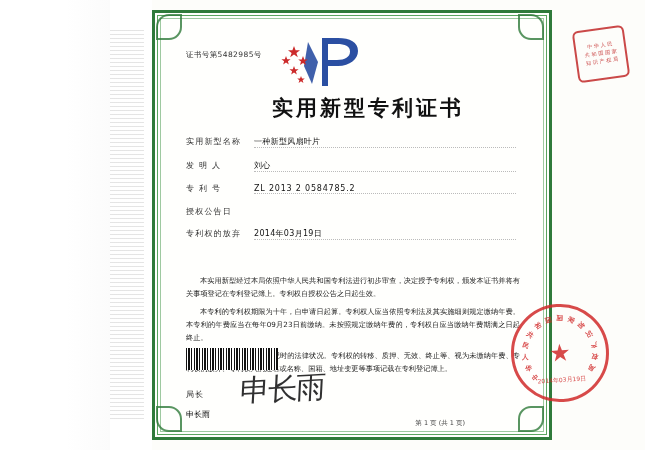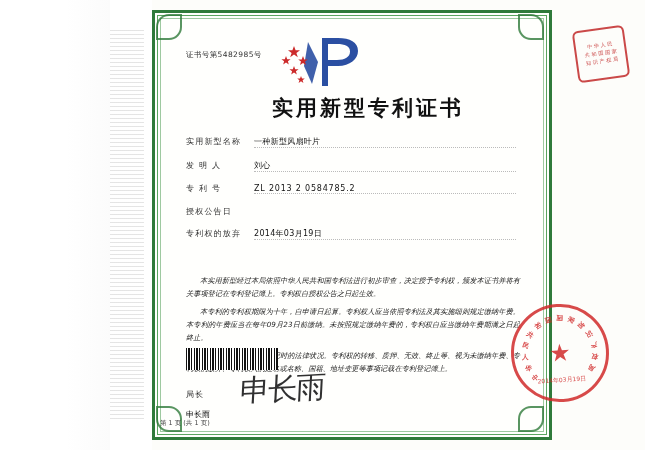--- a/index.html
+++ b/index.html
@@ -141,21 +141,21 @@
 
   .body-text {
     position: absolute;
     left: 186px; top: 274px;
     width: 334px;
     font-size: 7.2px;
     line-height: 1.85;
     color: #222;
     text-align: justify;
   }
-  .body-text p { margin: 0 0 4px 0; text-indent: 14px; font-style: italic; }
+  .body-text p { margin: 0 0 4px 0; text-indent: 14px; }
 
   
   .barcode {
     position: absolute;
     left: 186px; top: 348px;
     width: 92px; height: 22px;
     background: repeating-linear-gradient(to right,
       #111 0px, #111 1px, #fff 1px, #fff 2px,
       #111 2px, #111 4px, #fff 4px, #fff 5px,
       #111 5px, #111 6px, #fff 6px, #fff 8px);
@@ -218,23 +218,23 @@
     left: 240px; bottom: 40px;
     font-size: 30px;
     color: #1a1a1a;
     font-family: "DejaVu Serif", serif;
     letter-spacing: -2px;
     transform: rotate(-3deg) skewX(-6deg);
     opacity: .9;
   }
   .page-foot {
     position: absolute;
-    left: 160px; bottom: 22px;
+    left: 143px; bottom: 22px;
     width: 322px;
-    text-align: left;
+    text-align: right;
     font-size: 6.5px;
     color: #444;
   }
   .underline-dots {
     border-bottom: 1px dotted #bbb;
   }
 </style>
 </head>
 <body>
 

